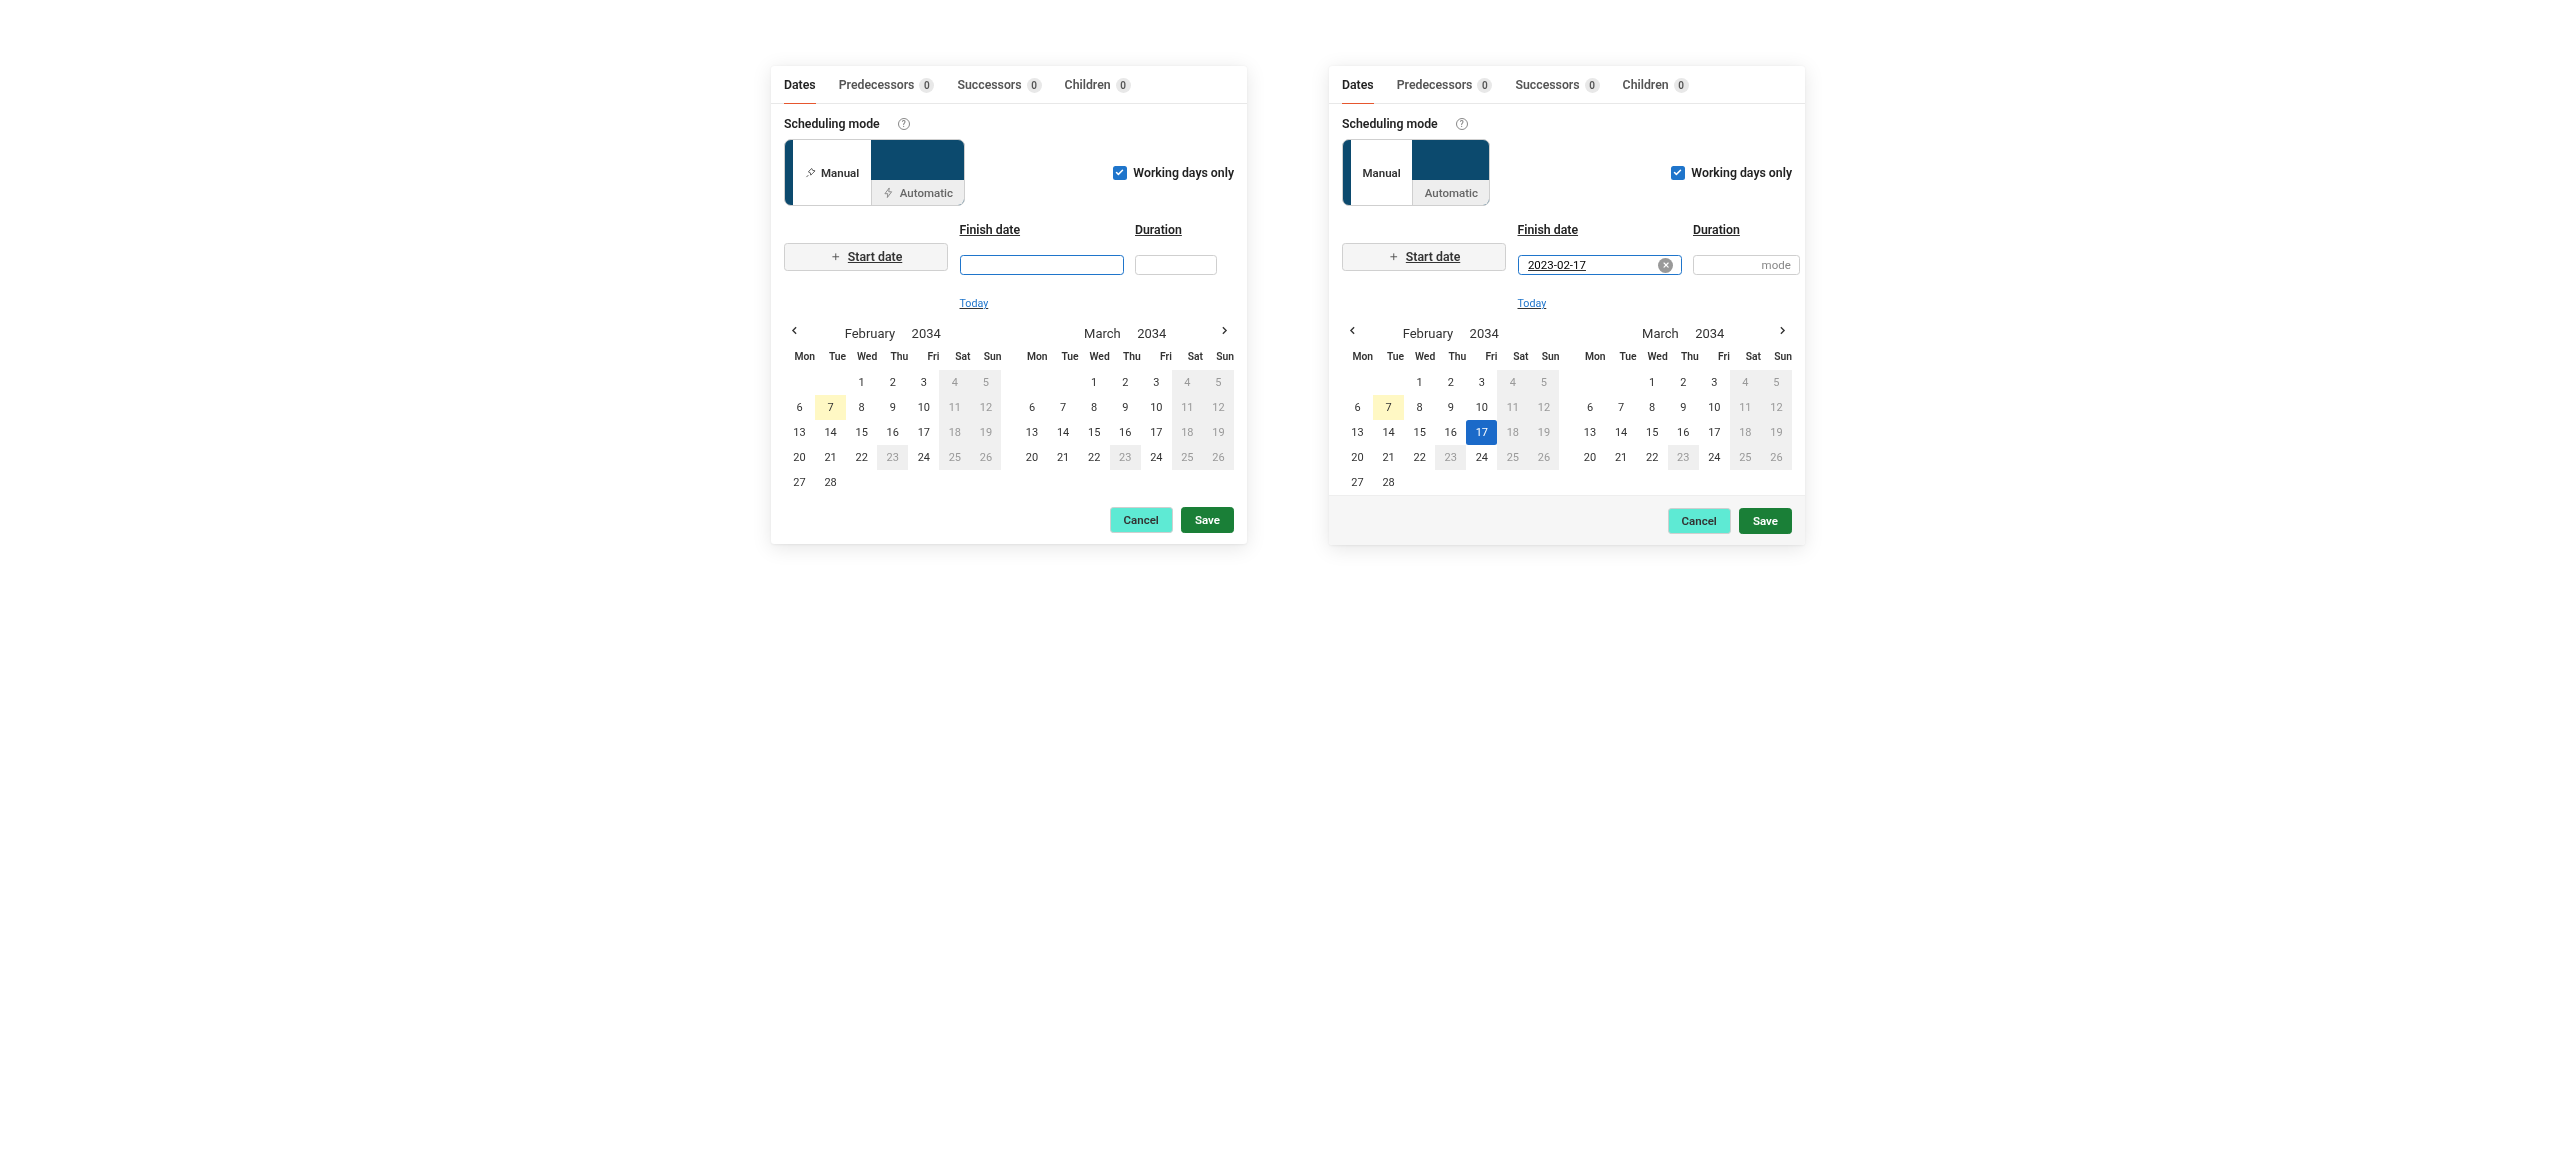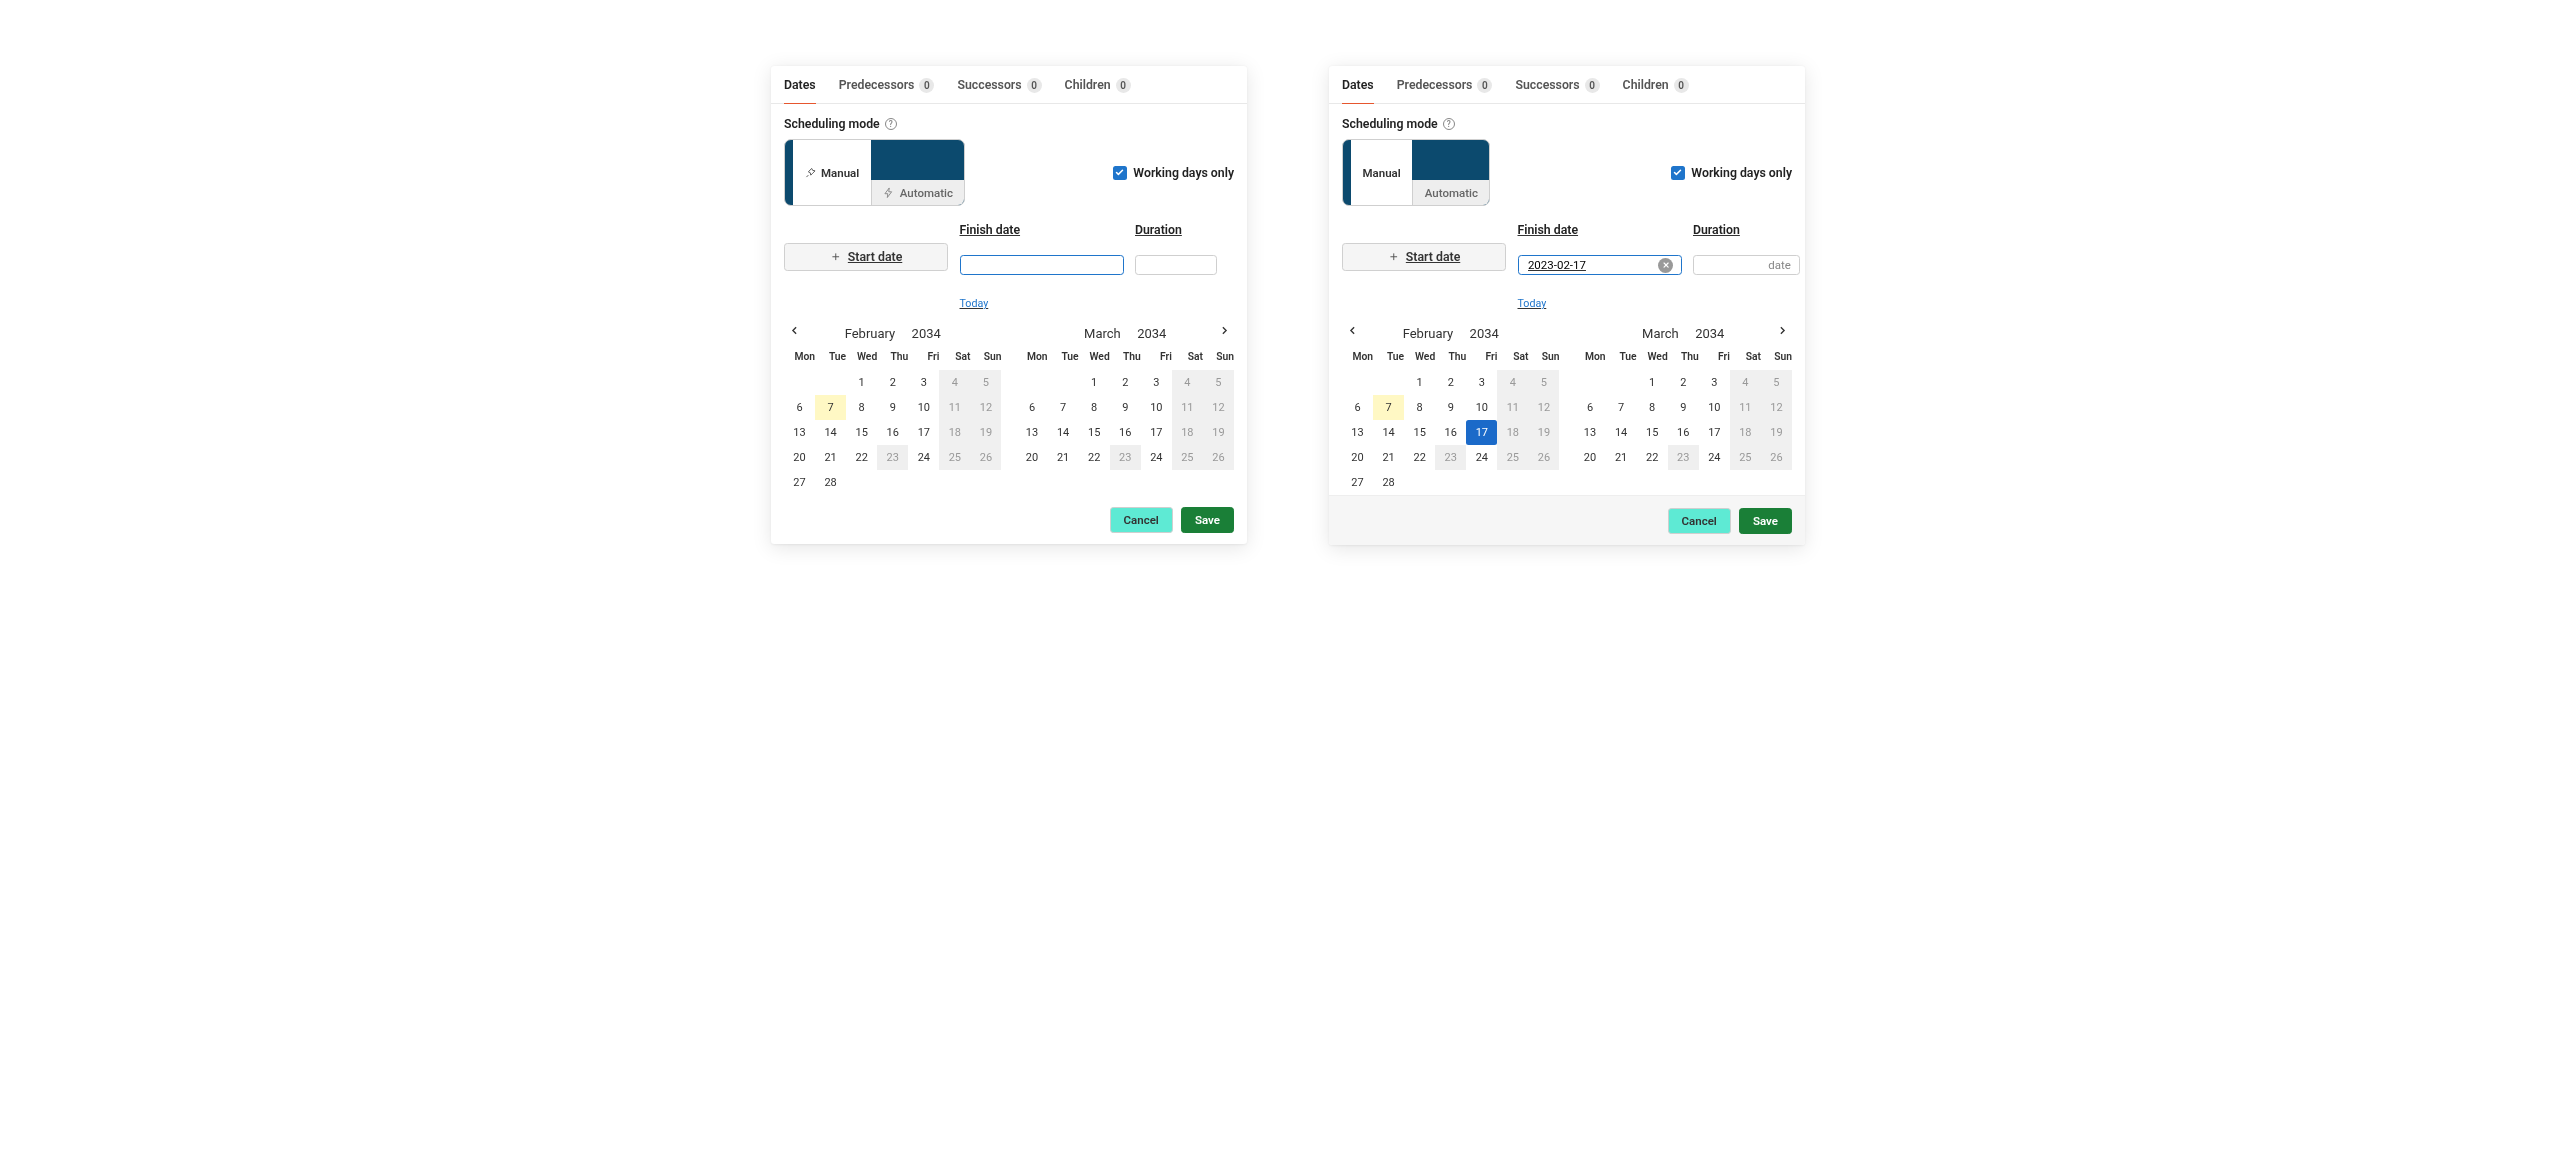--- a/index.html
+++ b/index.html
@@ -60,21 +60,21 @@
   }
   .body {
     padding: 13px 13px 0 13px;
   }
   .sched-label {
     font-size: 12.3px;
     font-weight: 600;
     color: #222222;
     display: flex;
     align-items: center;
-    gap: 5px;
+    gap: 18px;
     margin-bottom: 8.2px;
   }
   .help-icon {
     width: 12.3px;
     height: 12.3px;
     border: 1.1px solid #888888;
     border-radius: 50%;
     display: inline-flex;
     align-items: center;
     justify-content: center;
@@ -618,21 +618,21 @@
                 <line x1="6" y1="6" x2="18" y2="18"></line>
               </svg>
           </span>
         </div>
         <div class="today-link">Today</div>
       </div>
       <div class="field">
         <div class="field-label">Duration</div>
         <div class="input duration" style="width:107px">
           <input type="text" value="" style="">
-          <span class="placeholder-right">date</span>
+          <span class="placeholder-right">mode</span>
         </div>
       </div>
     </div>
 
     <div class="calendar">
       <div class="cal-nav">
         <div class="nav-arrow">
           <svg width="13" height="13" viewBox="0 0 24 24" fill="none" stroke="currentColor" stroke-width="2.5">
               <polyline points="15 18 9 12 15 6"></polyline>
             </svg>

